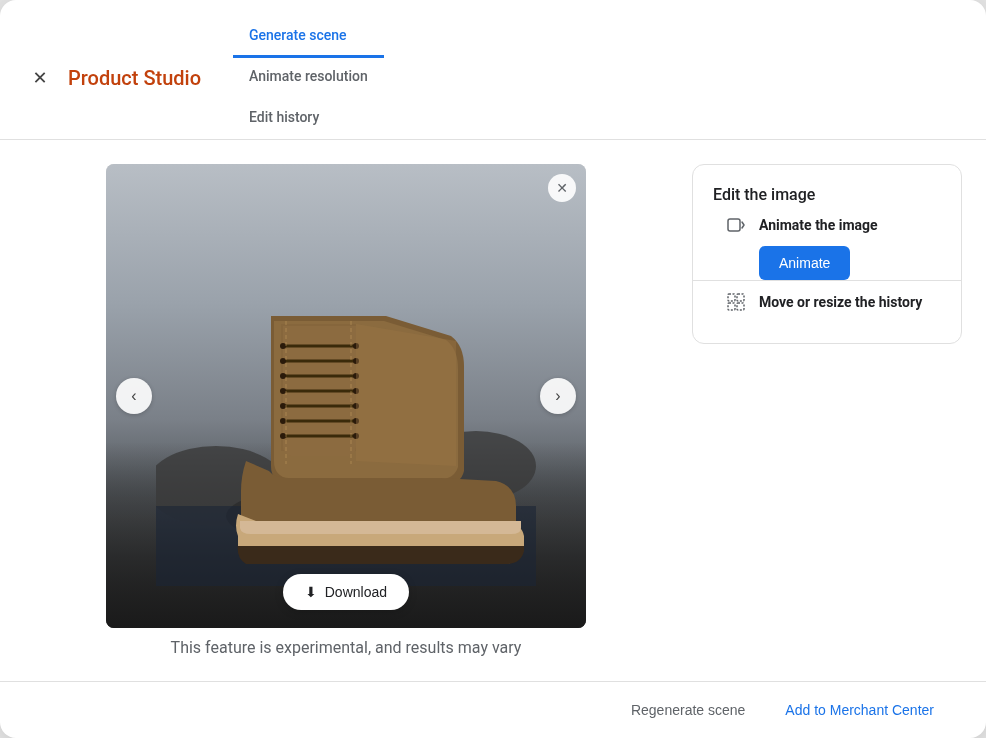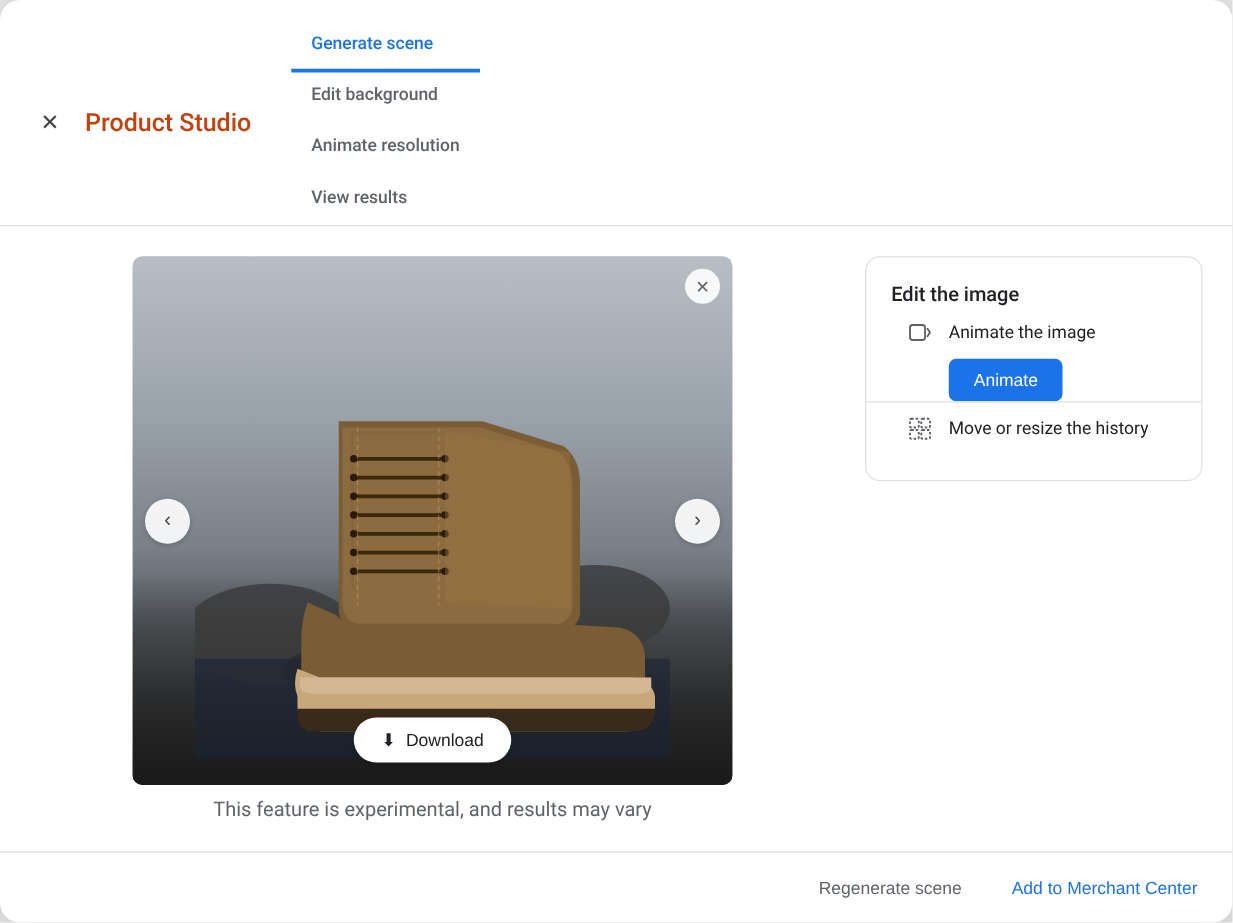--- a/index.html
+++ b/index.html
@@ -205,21 +205,21 @@
       width: 22px;
       height: 22px;
       display: flex;
       align-items: center;
       justify-content: center;
       color: #5f6368;
       font-size: 16px;
     }
     .edit-option-label {
       font-size: 14px;
-      font-weight: 400;
+      font-weight: 700;
       color: #202124;
     }
     .animate-btn {
       background: #1a73e8;
       color: #fff;
       border: none;
       border-radius: 6px;
       padding: 9px 20px;
       font-size: 14px;
       font-weight: 500;
@@ -230,21 +230,21 @@
     }
     .divider {
       height: 1px;
       background: #e0e0e0;
       margin: 0 -20px;
     }
     .footer {
       display: flex;
       align-items: flex-end;
       justify-content: flex-end;
-      padding: 12px 16px;
+      padding: 12px 40px;
       border-top: 1px solid #e0e0e0;
       gap: 16px;
     }
     .footer-btn-secondary {
       background: none;
       border: none;
       color: #5f6368;
       font-size: 14px;
       cursor: pointer;
       padding: 8px 12px;
@@ -266,23 +266,22 @@
 
 <div class="window">
 
   <div class="header">
     <button class="close-btn">
       <span>✕</span>
     </button>
     <span class="window-title">Product Studio</span>
     <nav class="tabs">
       <div class="tab active">Generate scene</div>
-      <div class="tab">Edit background</div>
       <div class="tab">Animate resolution</div>
-      <div class="tab">View results</div>
+      <div class="tab">Edit history</div>
     </nav>
   </div>
 
   <div class="main-content">
 
     <div class="image-section">
       <div class="image-container">
 
         <div class="boot-bg"></div>
         <div class="boot-bg-rocks"></div>

